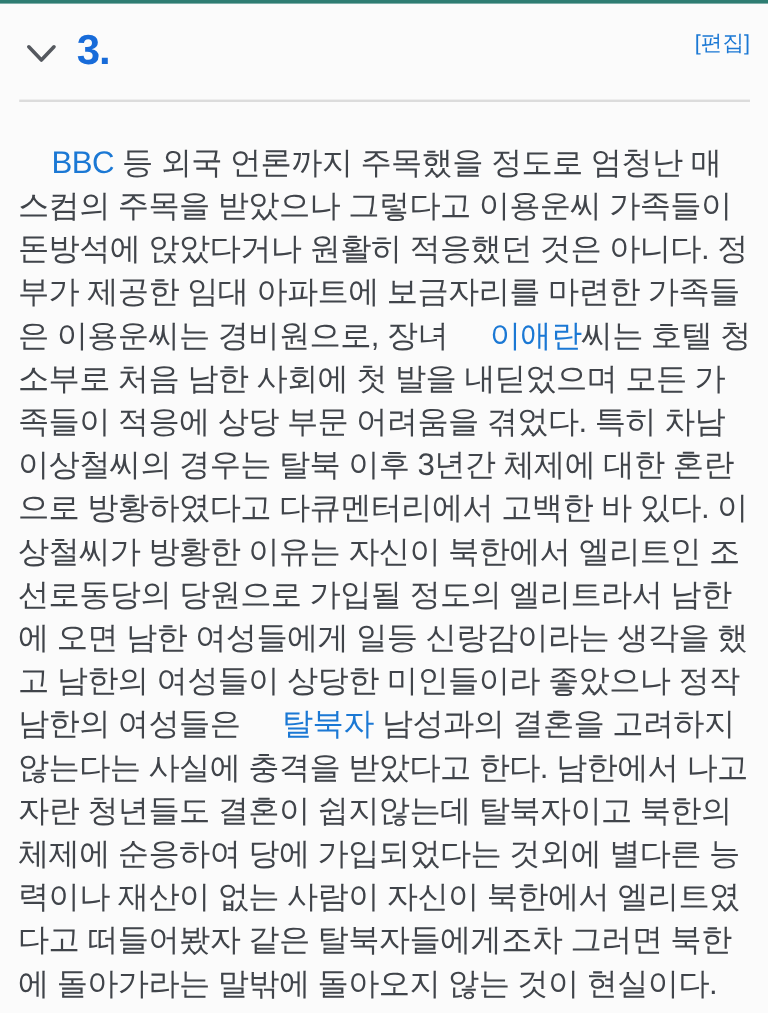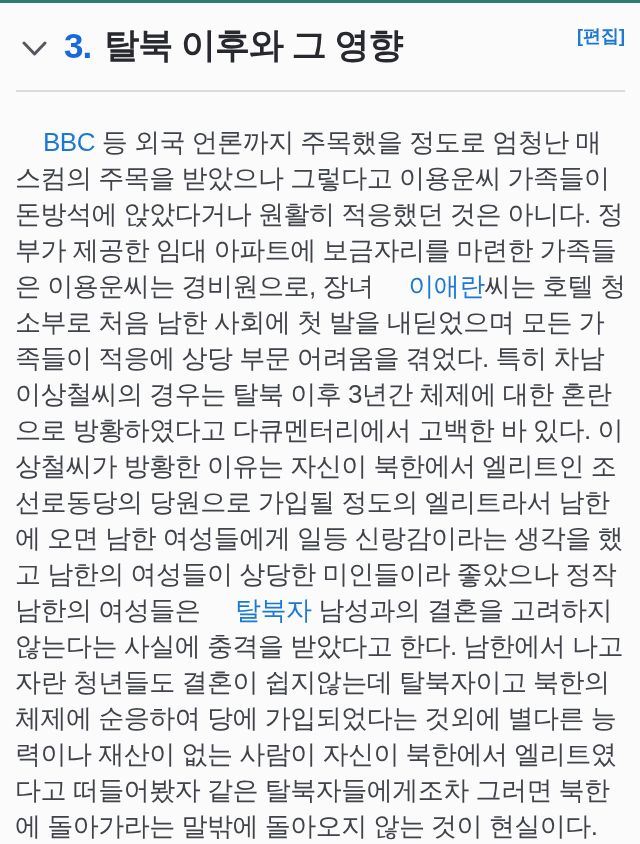--- a/index.html
+++ b/index.html
@@ -42,21 +42,21 @@
     letter-spacing: -1px;
   }
   .sec-title {
     font-size: 35px;
     font-weight: 700;
     color: #27292e;
     letter-spacing: -1px;
   }
   .edit-link {
     font-size: 18px;
-    font-weight: 700;
+    font-weight: 400;
     color: #1b78d4;
     text-decoration: none;
     padding-top: 2px;
     cursor: pointer;
   }
   .divider {
     border: none;
     border-top: 2px solid #dcdcdc;
     margin: 21px 15px 0 16px;
   }
@@ -82,21 +82,20 @@
 <div class="topbar"></div>
 
 <header class="section-header">
   <div class="heading-left">
     <button class="chevron-btn">
       <svg width="25" height="17" viewBox="0 0 25 17">
         <polyline points="2,3 12.5,14 23,3" fill="none" stroke="#55595f" stroke-width="3" stroke-linecap="round" stroke-linejoin="round"></polyline>
       </svg>
     </button>
     <span class="sec-num">3.</span>
-    <span class="sec-title">탈북 이후와 그 영향</span>
   </div>
   <a class="edit-link">[편집]</a>
 </header>
 
 <hr class="divider">
 
 <main>
   <p class="article"><a>BBC</a><span> 등 외국 언론까지 주목했을 정도로 엄청난 매스컴의 주목을 받았으나 그렇다고 이용운씨 가족들이 돈방석에 앉았다거나 원활히 적응했던 것은 아니다. 정부가 제공한 임대 아파트에 보금자리를 마련한 가족들은 이용운씨는 경비원으로, 장녀 </span><a>이애란</a><span>씨는 호텔 청소부로 처음 남한 사회에 첫 발을 내딛었으며 모든 가족들이 적응에 상당 부문 어려움을 겪었다. 특히 차남 이상철씨의 경우는 탈북 이후 3년간 체제에 대한 혼란으로 방황하였다고 다큐멘터리에서 고백한 바 있다. 이상철씨가 방황한 이유는 자신이 북한에서 엘리트인 조선로동당의 당원으로 가입될 정도의 엘리트라서 남한에 오면 남한 여성들에게 일등 신랑감이라는 생각을 했고 남한의 여성들이 상당한 미인들이라 좋았으나 정작 남한의 여성들은 </span><a>탈북자</a><span> 남성과의 결혼을 고려하지 않는다는 사실에 충격을 받았다고 한다. 남한에서 나고자란 청년들도 결혼이 쉽지않는데 탈북자이고 북한의 체제에 순응하여 당에 가입되었다는 것외에 별다른 능력이나 재산이 없는 사람이 자신이 북한에서 엘리트였다고 떠들어봤자 같은 탈북자들에게조차 그러면 북한에 돌아가라는 말밖에 돌아오지 않는 것이 현실이다. 또한 북한보다 월등히 발전되고 풍족한 남한과 </span></p>
 </main>
 

